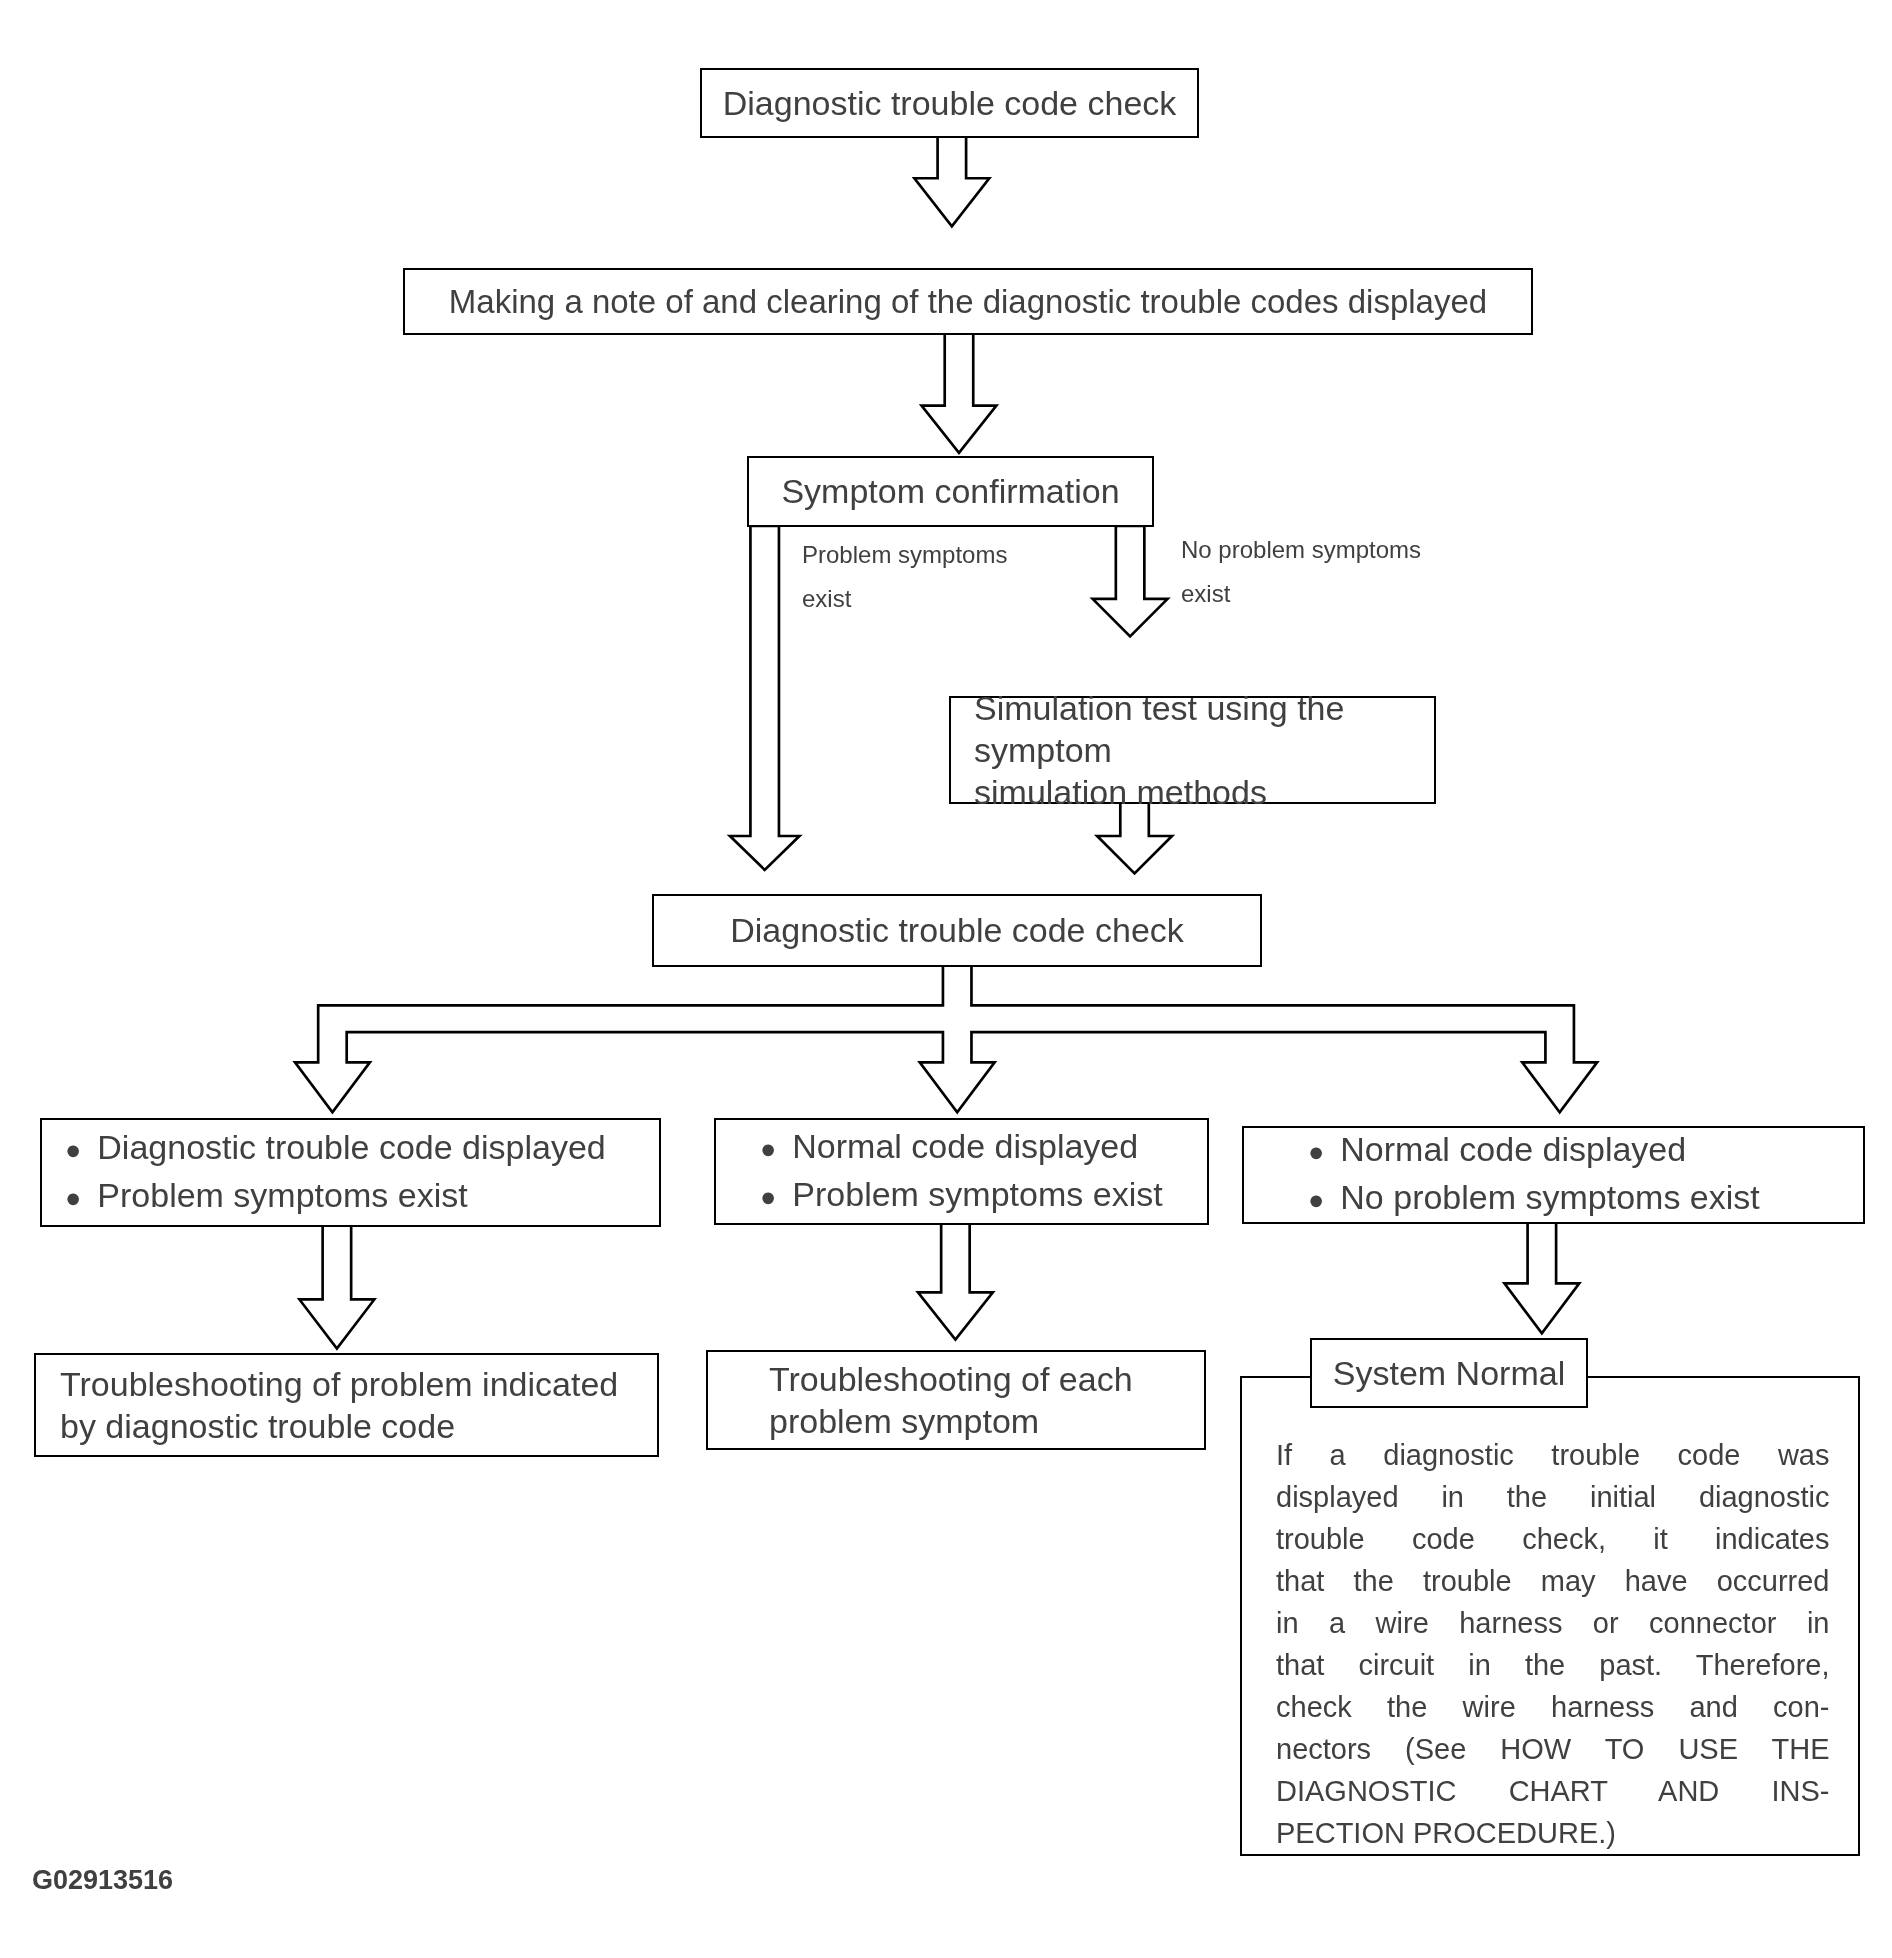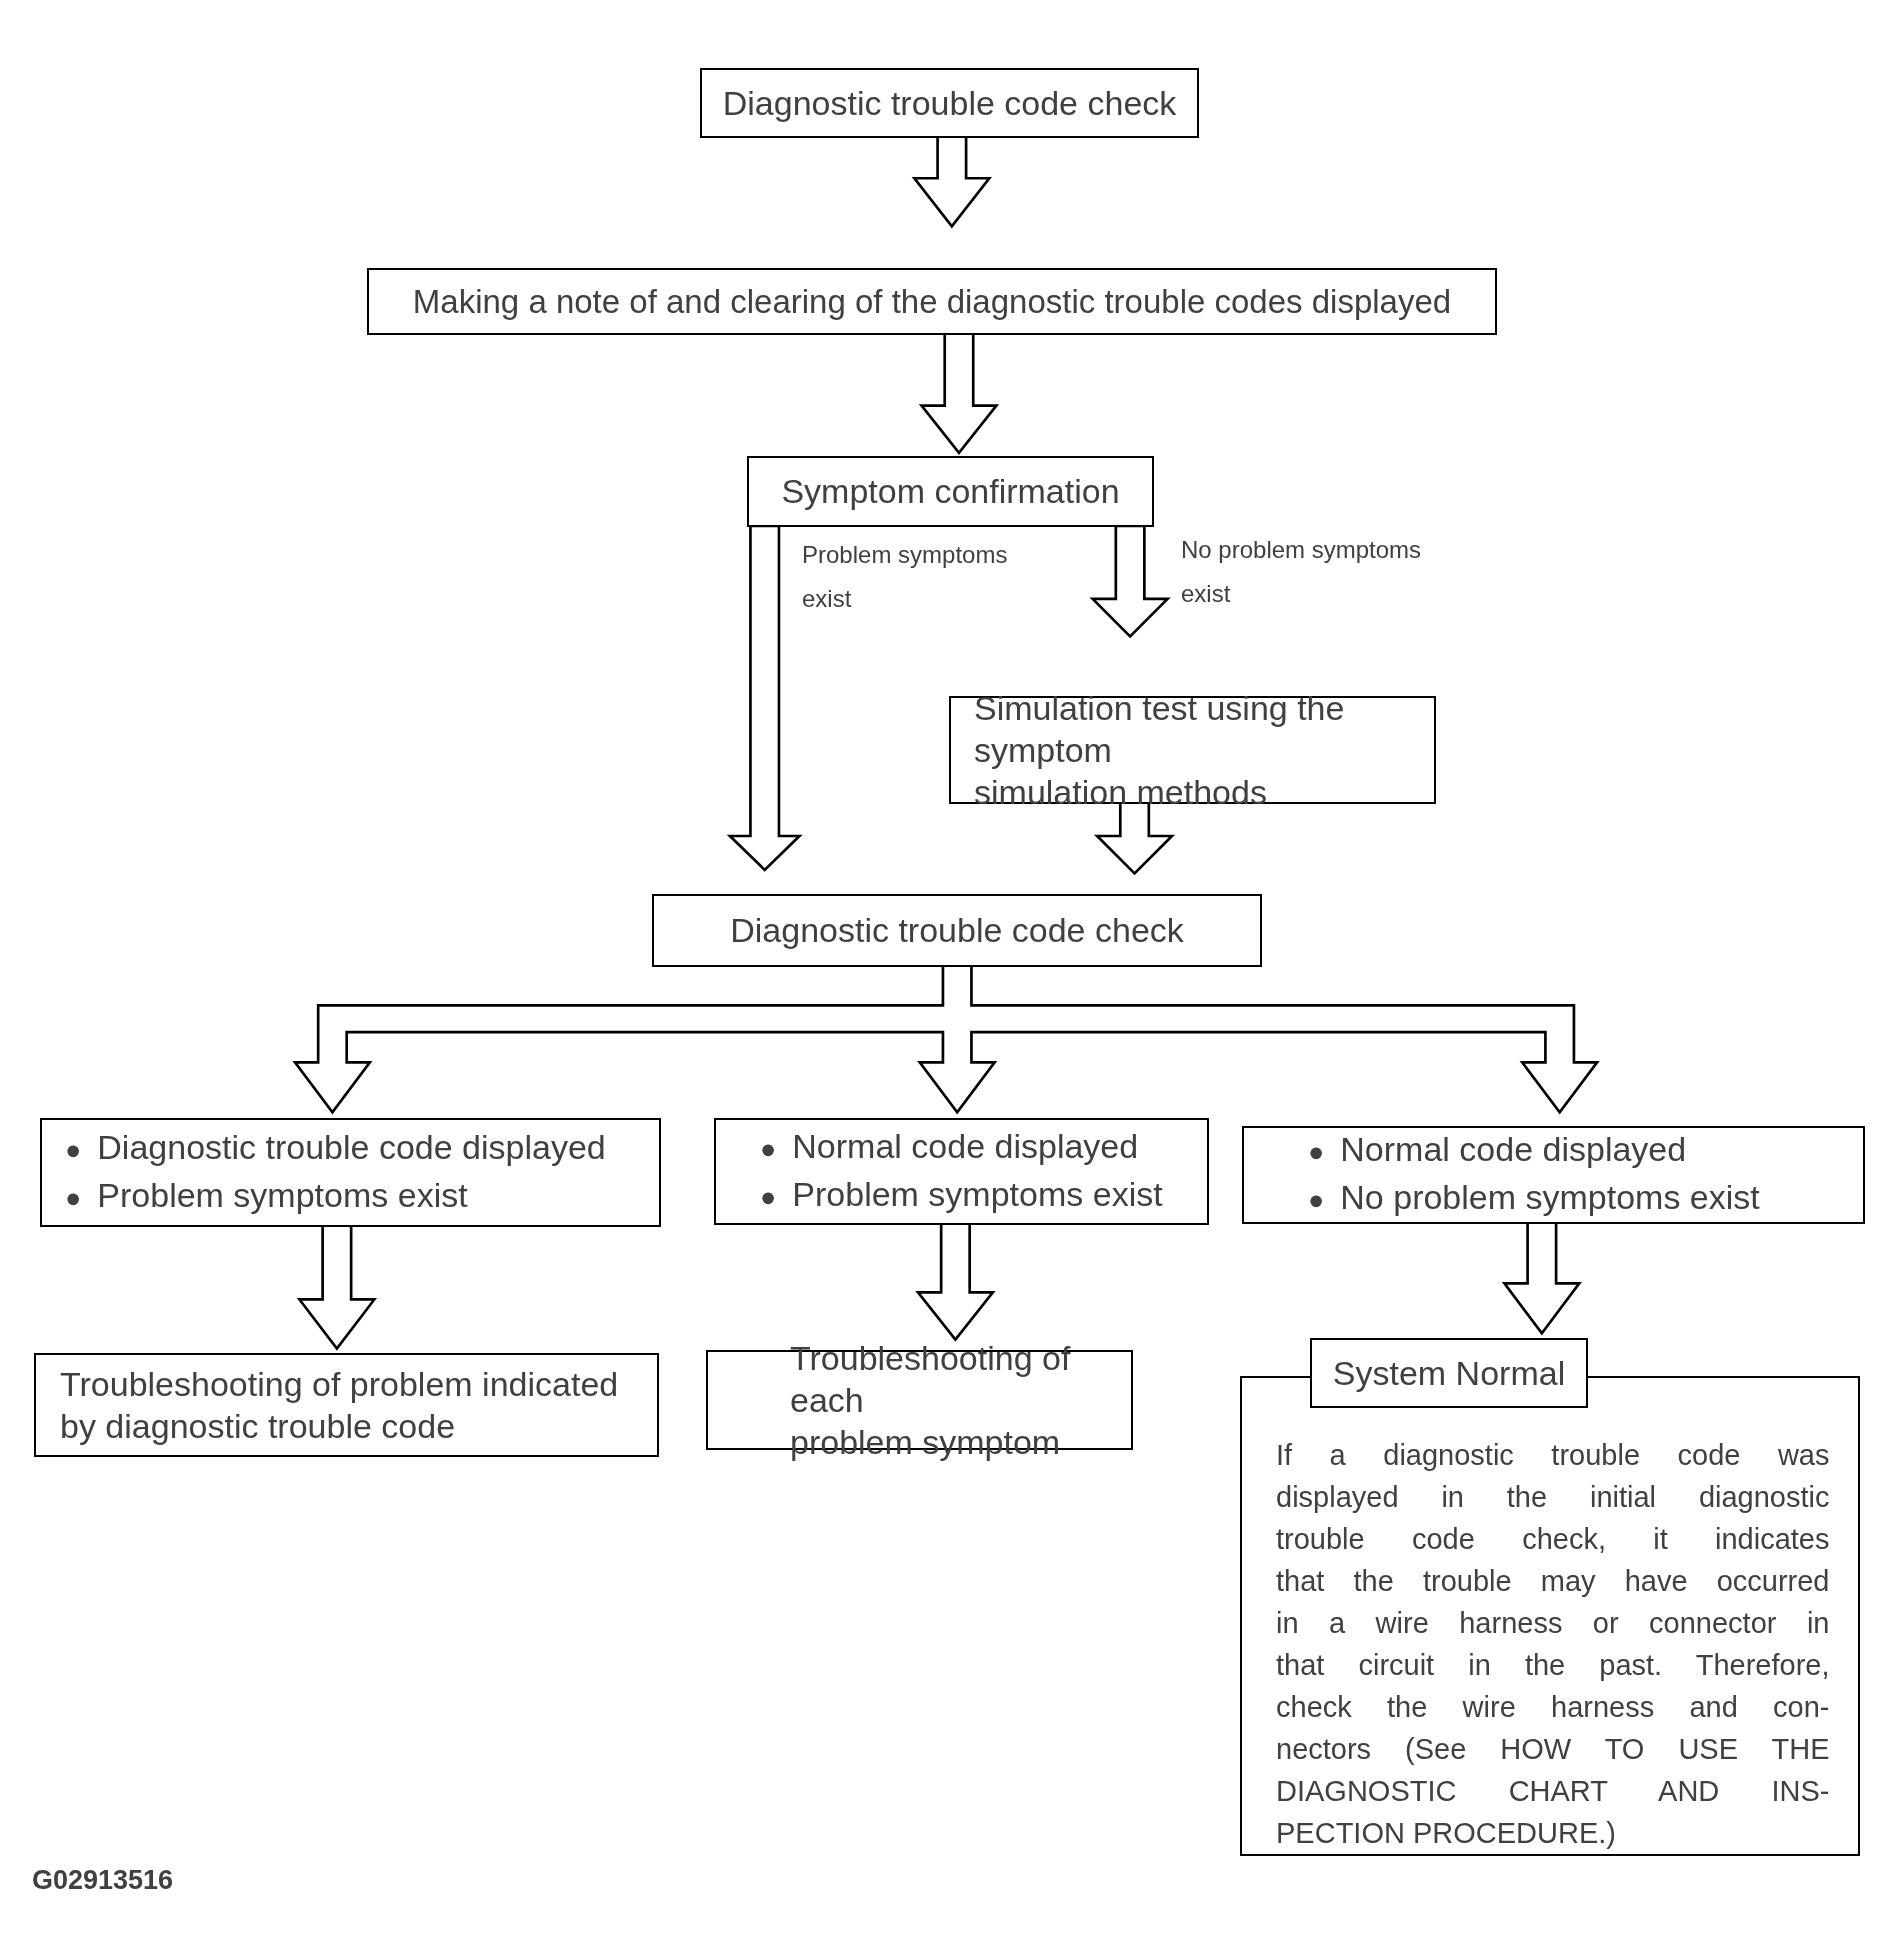--- a/index.html
+++ b/index.html
@@ -27,29 +27,29 @@
   .bullet-row{display:flex;align-items:baseline;white-space:nowrap;}
   .bullet-glyph{font-size:27px;margin-right:16px;}
   .edge-label{
     position:absolute;
     z-index:1;
     font-size:24px;
     line-height:44px;
     white-space:nowrap;
   }
   #box-dtc-top{left:700px;top:68px;width:499px;height:70px;}
-  #box-making-note{left:367px;top:268px;width:1130px;height:67px;font-size:33px;}
+  #box-making-note{left:403px;top:268px;width:1130px;height:67px;font-size:33px;}
   #box-symptom-confirmation{left:747px;top:456px;width:407px;height:71px;}
   #box-simulation{left:949px;top:652px;width:487px;height:108px;padding-left:23px;line-height:42px;margin-top:44px;}
   #box-dtc-mid{left:652px;top:894px;width:610px;height:73px;}
   #box-outcome-left{left:40px;top:1118px;width:621px;height:109px;padding-left:23px;line-height:45px;}
   #box-outcome-mid{left:714px;top:1118px;width:495px;height:107px;padding-left:44px;line-height:45px;}
   #box-outcome-right{left:1242px;top:1126px;width:623px;height:98px;padding-left:64px;line-height:45px;}
   #box-result-left{left:34px;top:1353px;width:625px;height:104px;padding-left:24px;line-height:42px;}
-  #box-result-mid{left:706px;top:1350px;width:427px;height:100px;padding-left:82px;line-height:42px;}
+  #box-result-mid{left:706px;top:1350px;width:500px;height:100px;padding-left:61px;line-height:42px;}
   #box-system-normal{left:1310px;top:1338px;width:278px;height:70px;z-index:3;}
   #box-system-note{
     left:1240px;top:1376px;width:620px;height:480px;
     z-index:2;
     justify-content:flex-end;
     padding:37px 28.5px 0 34px;
     font-size:29px;
   }
   .note-line{
     line-height:42px;

